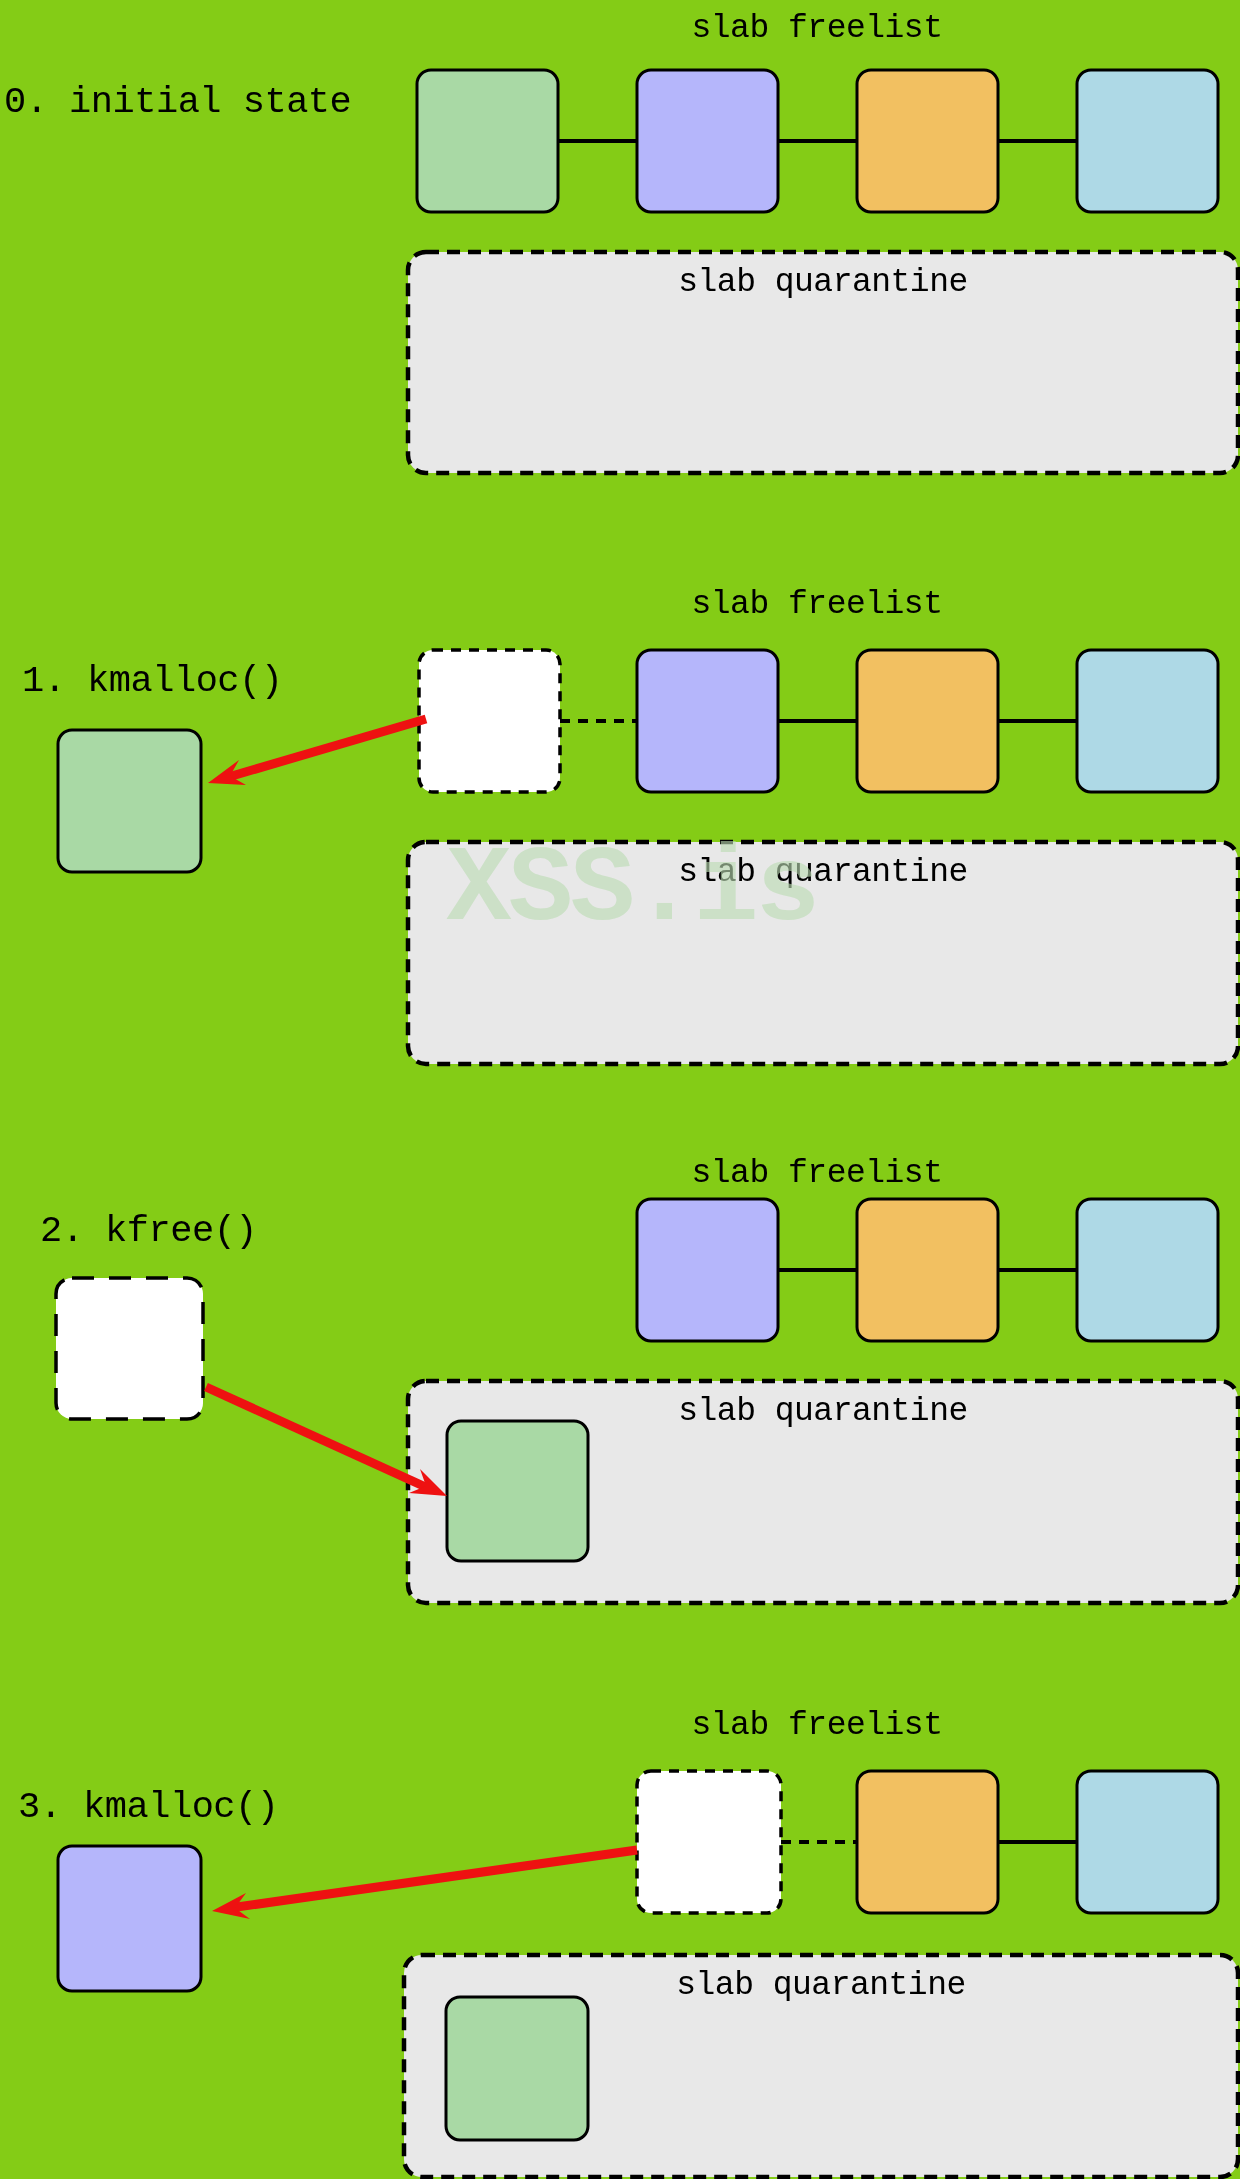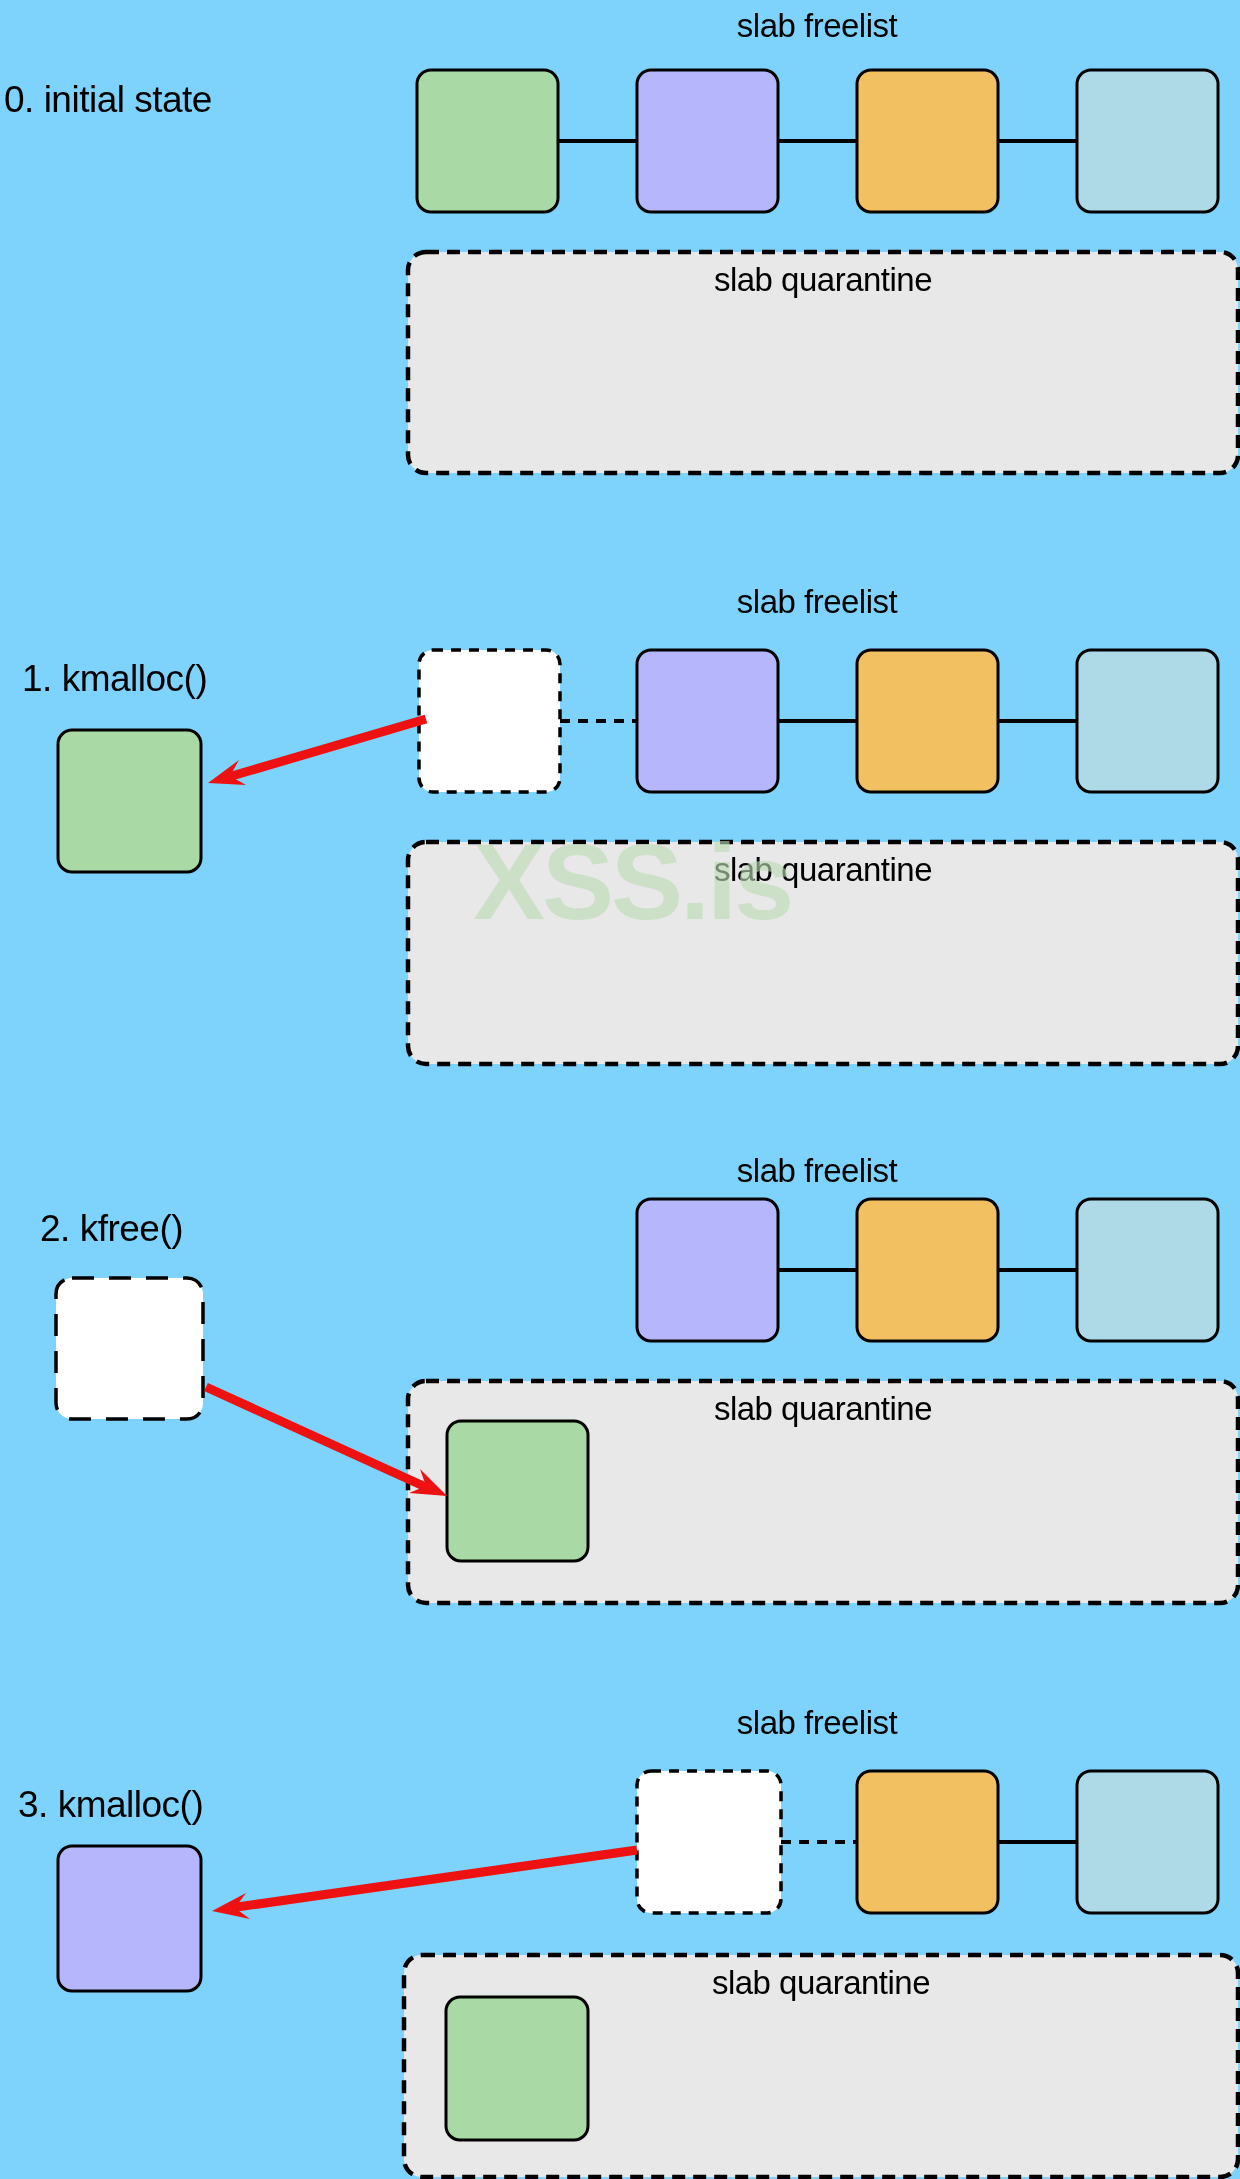--- a/index.html
+++ b/index.html
@@ -1,17 +1,17 @@
 <!DOCTYPE html>
 <html style="--c-green: #a9d9a5; --c-purple: #b5b6fb; --c-orange: #f2c061; --c-blue: #aed9e6; --c-quarantine_fill: #e8e8e8; --c-stroke: #000000; --c-arrow_red: #ee1111; --c-watermark_green: #bcdcb4;"><head>
 <meta charset="utf-8">
 <style>
   html,body{margin:0;padding:0;background:#ffffff;}
-  .stage{position:relative;width:1240px;height:2179px;background:#7dd3fc;overflow:hidden;
-         font-family:Liberation Sans, sans-serif;}
+  .stage{position:relative;width:1240px;height:2179px;background:#84cc16;overflow:hidden;
+         font-family:Liberation Mono, monospace;}
   svg{position:absolute;left:0;top:0;}
   text{fill:#000;}
   .step-label{font-size:37px;letter-spacing:-0.5px;}
   .zone-title{font-size:33px;letter-spacing:-0.5px;}
   .box{stroke:var(--c-stroke,#000);stroke-width:3;}
   .box--green{fill:var(--c-green,#a9d9a5);}
   .box--purple{fill:var(--c-purple,#b5b6fb);}
   .box--orange{fill:var(--c-orange,#f2c061);}
   .box--blue{fill:var(--c-blue,#aed9e6);}
   .box--empty{fill:#ffffff;stroke:var(--c-stroke,#000);stroke-width:3.5;stroke-dasharray:10 8;}

